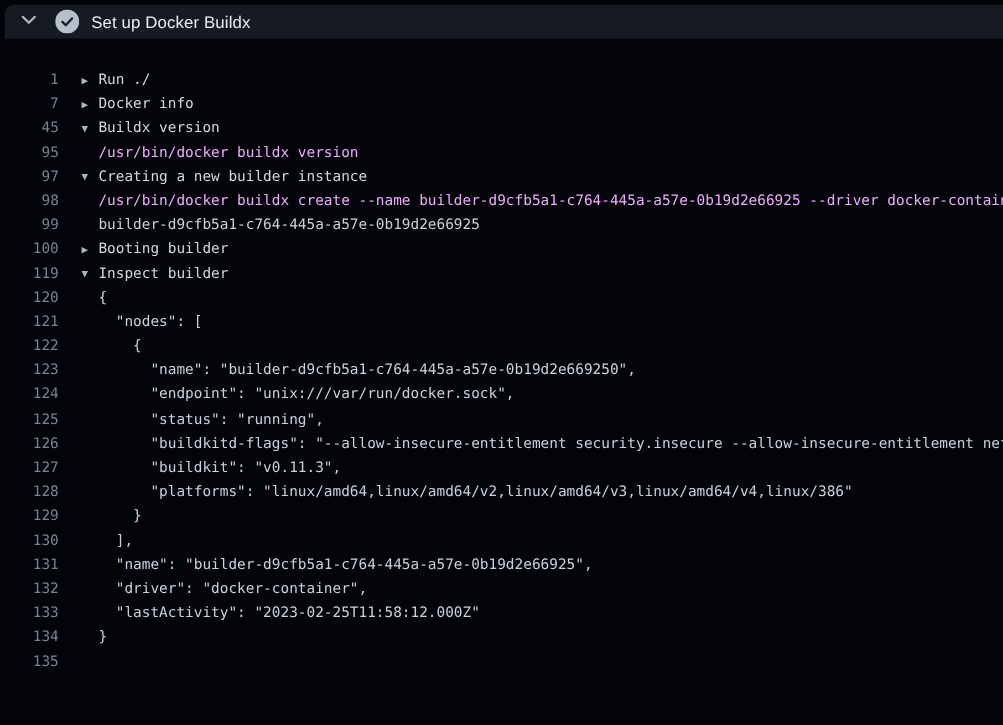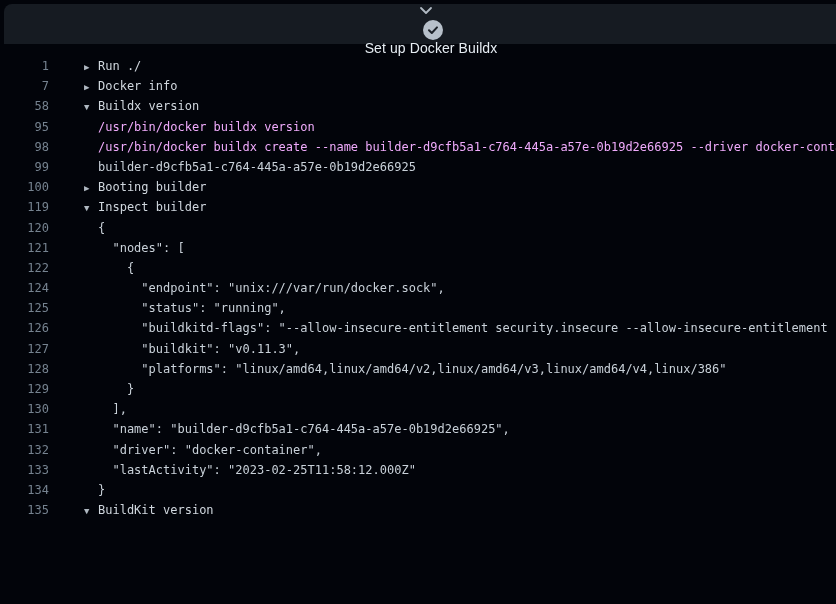--- a/index.html
+++ b/index.html
@@ -14,28 +14,27 @@
   .viewport {
     position: relative;
     width: 836px;
     height: 604px;
     background: #02040a;
   }
   
   .step-header {
     position: absolute;
     left: 4px; top: 4px; right: 0;
-    height: 40px;
+    height: 28px;
     background: #161b22;
     border-radius: 8px 0 0 0;
     display: flex;
     align-items: center;
     padding-left: 12px;
     box-sizing: border-box;
-    flex-direction: column;
   }
   .chev-btn {
     width: 16px; height: 16px;
     display: flex; align-items: center; justify-content: center;
     cursor: pointer;
     flex: none;
   }
   .check-wrap {
     margin-left: 14px;
     width: 20px; height: 20px;
@@ -67,21 +66,21 @@
   .row .num {
     flex: none;
     width: 49px;
     text-align: right;
     color: #768390;
     cursor: pointer;
     user-select: none;
   }
   .row .content {
     flex: none;
-    margin-left: 35px;
+    margin-left: 19px;
     white-space: pre;
   }
   .row .arrow {
     display: inline-block;
     width: 14px;
     font-size: 9px;
     color: #afb8c1;
     cursor: pointer;
     vertical-align: 0.5px;
   }
@@ -109,36 +108,38 @@
         <circle cx="10" cy="10" r="10" fill="#b7c0ca"></circle>
         <path d="M6 10.3 L8.8 13 L14 7.4" fill="none" stroke="#1c2128" stroke-width="2" stroke-linecap="round" stroke-linejoin="round"></path>
       </svg>
     </span>
     <span class="step-title">Set up Docker Buildx</span>
   </div>
 
   <div class="log-area">
       <div class="row group-collapsed"><span class="num">1</span><span class="content"><span class="arrow">▶</span><span class="text">Run ./</span></span></div>
       <div class="row group-collapsed"><span class="num">7</span><span class="content"><span class="arrow">▶</span><span class="text">Docker info</span></span></div>
-      <div class="row group-expanded"><span class="num">58</span><span class="content"><span class="arrow">▼</span><span class="text">Buildx version</span></span></div>
+      <div class="row group-expanded"><span class="num">45</span><span class="content"><span class="arrow">▼</span><span class="text">Buildx version</span></span></div>
       <div class="row command"><span class="num">95</span><span class="content"><span class="text">/usr/bin/docker buildx version</span></span></div>
+      <div class="row group-expanded"><span class="num">97</span><span class="content"><span class="arrow">▼</span><span class="text">Creating a new builder instance</span></span></div>
       <div class="row command"><span class="num">98</span><span class="content"><span class="text">/usr/bin/docker buildx create --name builder-d9cfb5a1-c764-445a-a57e-0b19d2e66925 --driver docker-container</span></span></div>
       <div class="row output"><span class="num">99</span><span class="content"><span class="text">builder-d9cfb5a1-c764-445a-a57e-0b19d2e66925</span></span></div>
       <div class="row group-collapsed"><span class="num">100</span><span class="content"><span class="arrow">▶</span><span class="text">Booting builder</span></span></div>
       <div class="row group-expanded"><span class="num">119</span><span class="content"><span class="arrow">▼</span><span class="text">Inspect builder</span></span></div>
       <div class="row output"><span class="num">120</span><span class="content"><span class="text">{</span></span></div>
       <div class="row output"><span class="num">121</span><span class="content"><span class="text">  "nodes": [</span></span></div>
       <div class="row output"><span class="num">122</span><span class="content"><span class="text">    {</span></span></div>
+      <div class="row output"><span class="num">123</span><span class="content"><span class="text">      "name": "builder-d9cfb5a1-c764-445a-a57e-0b19d2e669250",</span></span></div>
       <div class="row output"><span class="num">124</span><span class="content"><span class="text">      "endpoint": "unix:///var/run/docker.sock",</span></span></div>
       <div class="row output"><span class="num">125</span><span class="content"><span class="text">      "status": "running",</span></span></div>
       <div class="row output"><span class="num">126</span><span class="content"><span class="text">      "buildkitd-flags": "--allow-insecure-entitlement security.insecure --allow-insecure-entitlement network.host",</span></span></div>
       <div class="row output"><span class="num">127</span><span class="content"><span class="text">      "buildkit": "v0.11.3",</span></span></div>
       <div class="row output"><span class="num">128</span><span class="content"><span class="text">      "platforms": "linux/amd64,linux/amd64/v2,linux/amd64/v3,linux/amd64/v4,linux/386"</span></span></div>
       <div class="row output"><span class="num">129</span><span class="content"><span class="text">    }</span></span></div>
       <div class="row output"><span class="num">130</span><span class="content"><span class="text">  ],</span></span></div>
       <div class="row output"><span class="num">131</span><span class="content"><span class="text">  "name": "builder-d9cfb5a1-c764-445a-a57e-0b19d2e66925",</span></span></div>
       <div class="row output"><span class="num">132</span><span class="content"><span class="text">  "driver": "docker-container",</span></span></div>
       <div class="row output"><span class="num">133</span><span class="content"><span class="text">  "lastActivity": "2023-02-25T11:58:12.000Z"</span></span></div>
       <div class="row output"><span class="num">134</span><span class="content"><span class="text">}</span></span></div>
-      <div class="row group-expanded"><span class="num">135</span><span class="content"><span class="arrow">▼</span><span class="text">BuildKit version</span></span></div>
+      <div class="row group-expanded"><span class="num">135</span></div>
     </div>
 
 </div>
 
 </body></html>

